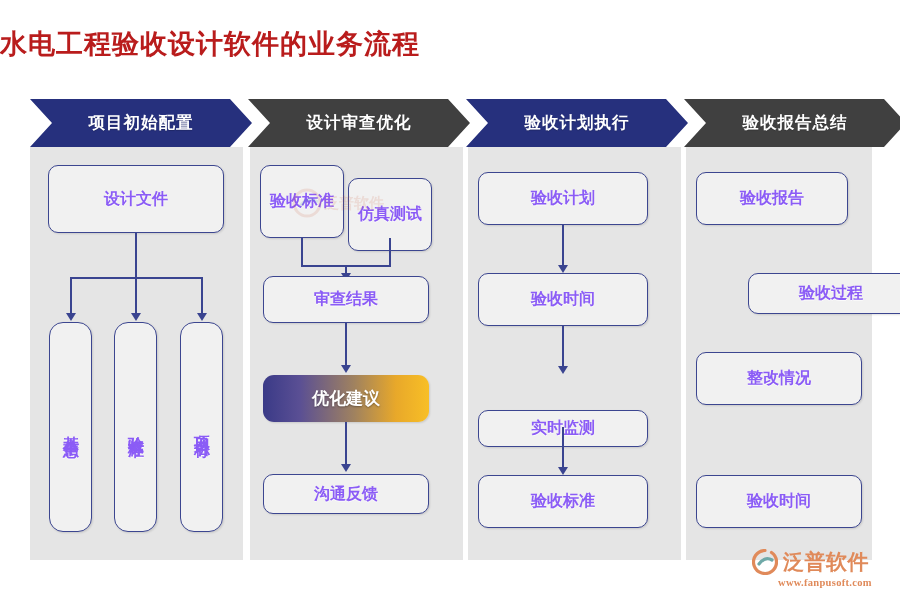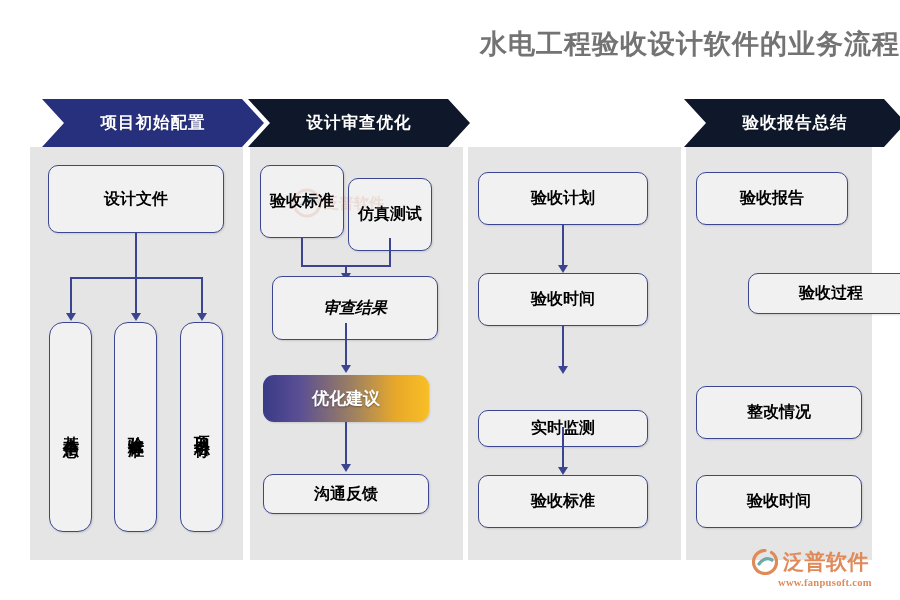--- a/index.html
+++ b/index.html
@@ -14,24 +14,24 @@
     overflow: hidden;
     position: relative;
   }
 
   
   .page-title {
     position: absolute;
     top: 26px;
     left: 0;
     width: 900px;
-    text-align: right;
+    text-align: left;
     font-size: 27px;
     font-weight: bold;
-    color: #737373;
+    color: #b91c1c;
     letter-spacing: 1px;
   }
 
   
   .banner-row {
     position: absolute;
     top: 99px;
     left: 0;
     width: 900px;
     height: 48px;
@@ -45,23 +45,23 @@
     justify-content: center;
     color: #ffffff;
     font-size: 16.5px;
     font-weight: bold;
     letter-spacing: 1px;
     -webkit-clip-path: polygon(0 0, calc(100% - 22px) 0, 100% 50%, calc(100% - 22px) 100%, 0 100%, 22px 50%);
     clip-path: polygon(0 0, calc(100% - 22px) 0, 100% 50%, calc(100% - 22px) 100%, 0 100%, 22px 50%);
     text-shadow: 0 1px 1px rgba(0,0,0,0.18);
   }
   .banner.navy  { background: #26307d; }
-  .banner.gold  { background: #0f172a; }
-
-  .banner-1 { left: 42px;  width: 222px; text-align: right; }
+  .banner.gold  { background: #404040; }
+
+  .banner-1 { left: 30px;  width: 222px; text-align: right; }
   .banner-2 { left: 248px; width: 222px; }
   .banner-3 { left: 466px; width: 222px; }
   .banner-4 { left: 684px; width: 222px; }
 
   
   .panel {
     position: absolute;
     top: 147px;
     height: 413px;
     background: #e5e5e5;
@@ -73,21 +73,21 @@
 
   
   .node {
     position: absolute;
     background: #f1f1f1;
     border: 1.6px solid #3c4690;
     border-radius: 10px;
     display: flex;
     align-items: center;
     justify-content: center;
-    color: #000000;
+    color: #8b5cf6;
     font-size: 16px;
     font-weight: bold;
     box-sizing: border-box;
     text-shadow: 0 1px 0 rgba(255,255,255,0.7);
     box-shadow: 1px 1px 2px rgba(0,0,0,0.12);
   }
   .node.vertical {
     writing-mode: vertical-rl;
     text-orientation: upright;
     letter-spacing: 2px;
@@ -159,20 +159,21 @@
   }
 </style>
 </head>
 <body>
 
 <div class="page-title">水电工程验收设计软件的业务流程</div>
 
 <div class="banner-row">
   <div class="banner navy banner-1">项目初始配置</div>
   <div class="banner gold banner-2">设计审查优化</div>
+  <div class="banner navy banner-3">验收计划执行</div>
   <div class="banner gold banner-4">验收报告总结</div>
 </div>
 
 <div class="panel panel-1"></div>
 
 <div class="node" style="left:48px; top:165px; width:176px; height:68px;">设计文件</div>
 
 <div class="conn v" style="left:135px; top:233px; height:45px;"></div>
 <div class="conn h" style="left:70px; top:277px; width:132px;"></div>
 <div class="conn v" style="left:70px; top:277px; height:38px;"></div>
@@ -198,21 +199,21 @@
     <text x="34" y="22" font-family="Liberation Sans, sans-serif" font-size="15" font-weight="bold" fill="#c84c2a">泛普软件</text>
   </svg>
 </div>
 
 <div class="conn v" style="left:301px; top:238px; height:28px;"></div>
 <div class="conn v" style="left:389px; top:238px; height:28px;"></div>
 <div class="conn h" style="left:301px; top:265px; width:90px;"></div>
 <div class="conn v" style="left:345px; top:265px; height:10px;"></div>
 <div class="arrowhead" style="left:341px; top:273px;"></div>
 
-<div class="node" style="left:272px; top:276px; width:166px; height:64px;font-style:italic;">审查结果</div>
+<div class="node" style="left:263px; top:276px; width:166px; height:47px;">审查结果</div>
 
 <div class="conn v" style="left:345px; top:323px; height:44px;"></div>
 <div class="arrowhead" style="left:341px; top:365px;"></div>
 
 <div class="node highlight" style="left:263px; top:375px; width:166px; height:47px;border-radius:11px;">优化建议</div>
 
 <div class="conn v" style="left:345px; top:422px; height:44px;"></div>
 <div class="arrowhead" style="left:341px; top:464px;"></div>
 
 <div class="node" style="left:263px; top:474px; width:166px; height:40px;">沟通反馈</div>
@@ -230,21 +231,21 @@
 <div class="node" style="left:478px; top:374px; width:170px; height:37px;margin-top:36px;">实时监测</div>
 <div class="conn v" style="left:562px; top:427px; height:42px;"></div>
 <div class="arrowhead" style="left:558px; top:467px;"></div>
 
 <div class="node" style="left:478px; top:475px; width:170px; height:53px;">验收标准</div>
 
 <div class="panel panel-4"></div>
 
 <div class="node" style="left:696px; top:172px; width:152px; height:53px;">验收报告</div>
 <div class="node" style="left:704px; top:273px; width:166px; height:41px;margin-left:44px;">验收过程</div>
-<div class="node" style="left:696px; top:386px; width:166px; height:53px;">整改情况</div>
+<div class="node" style="left:696px; top:352px; width:166px; height:53px;">整改情况</div>
 <div class="node" style="left:696px; top:475px; width:166px; height:53px;">验收时间</div>
 
 <div class="logo">
   <div class="logo-row">
     <svg width="26" height="26" viewBox="0 0 26 26" aria-hidden="true">
       <path d="M13 1.5 a11.5 11.5 0 1 0 6.5 2" fill="none" stroke="#e08a5a" stroke-width="3.2" stroke-linecap="round"></path>
       <path d="M7 15 q6 -8 13 -4" fill="none" stroke="#6fa9a8" stroke-width="3.2" stroke-linecap="round"></path>
     </svg>
     <span class="logo-text">泛普软件</span>
   </div>

